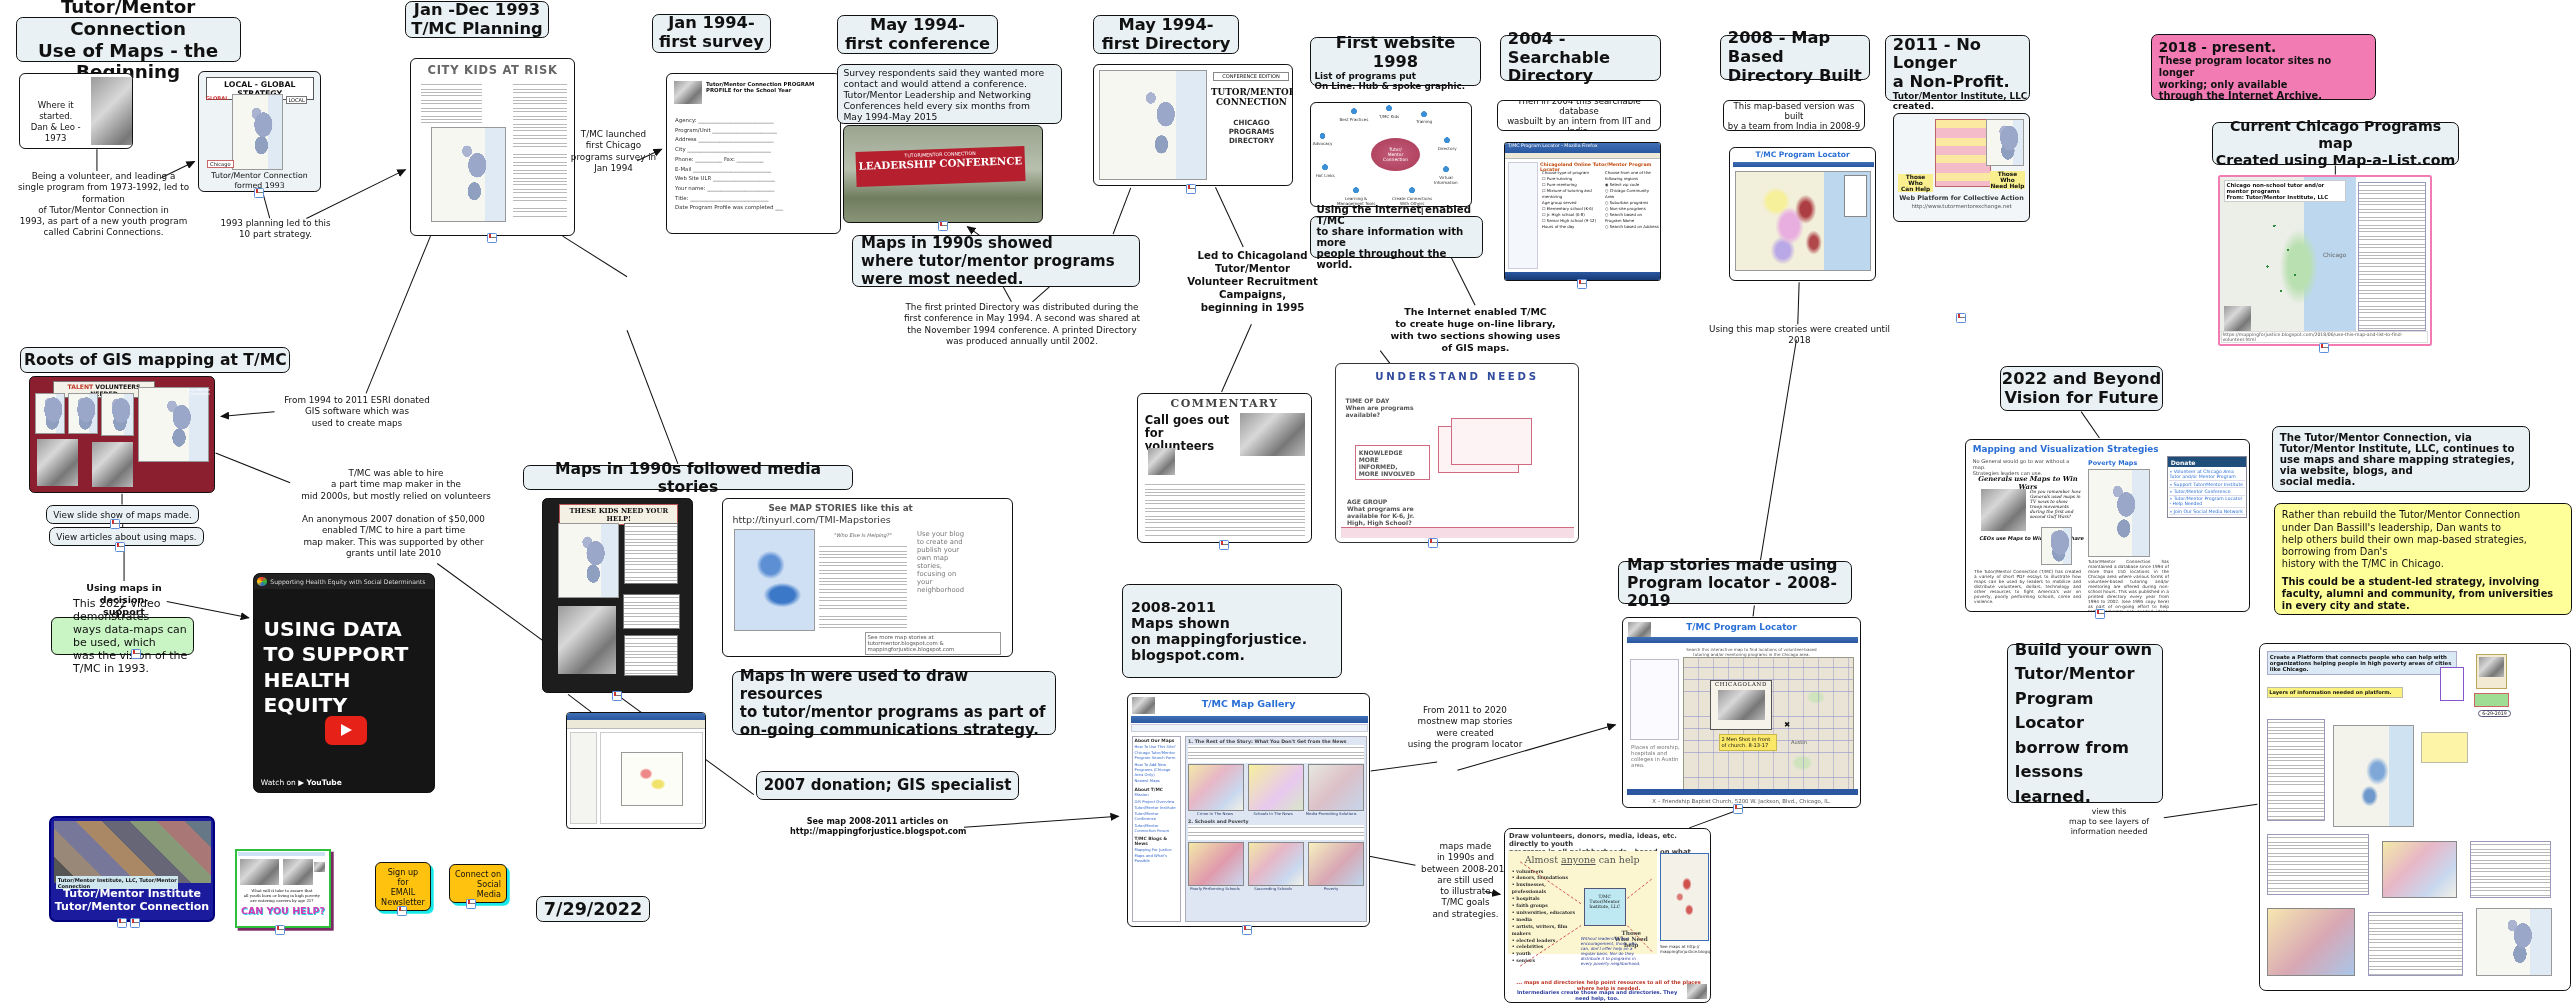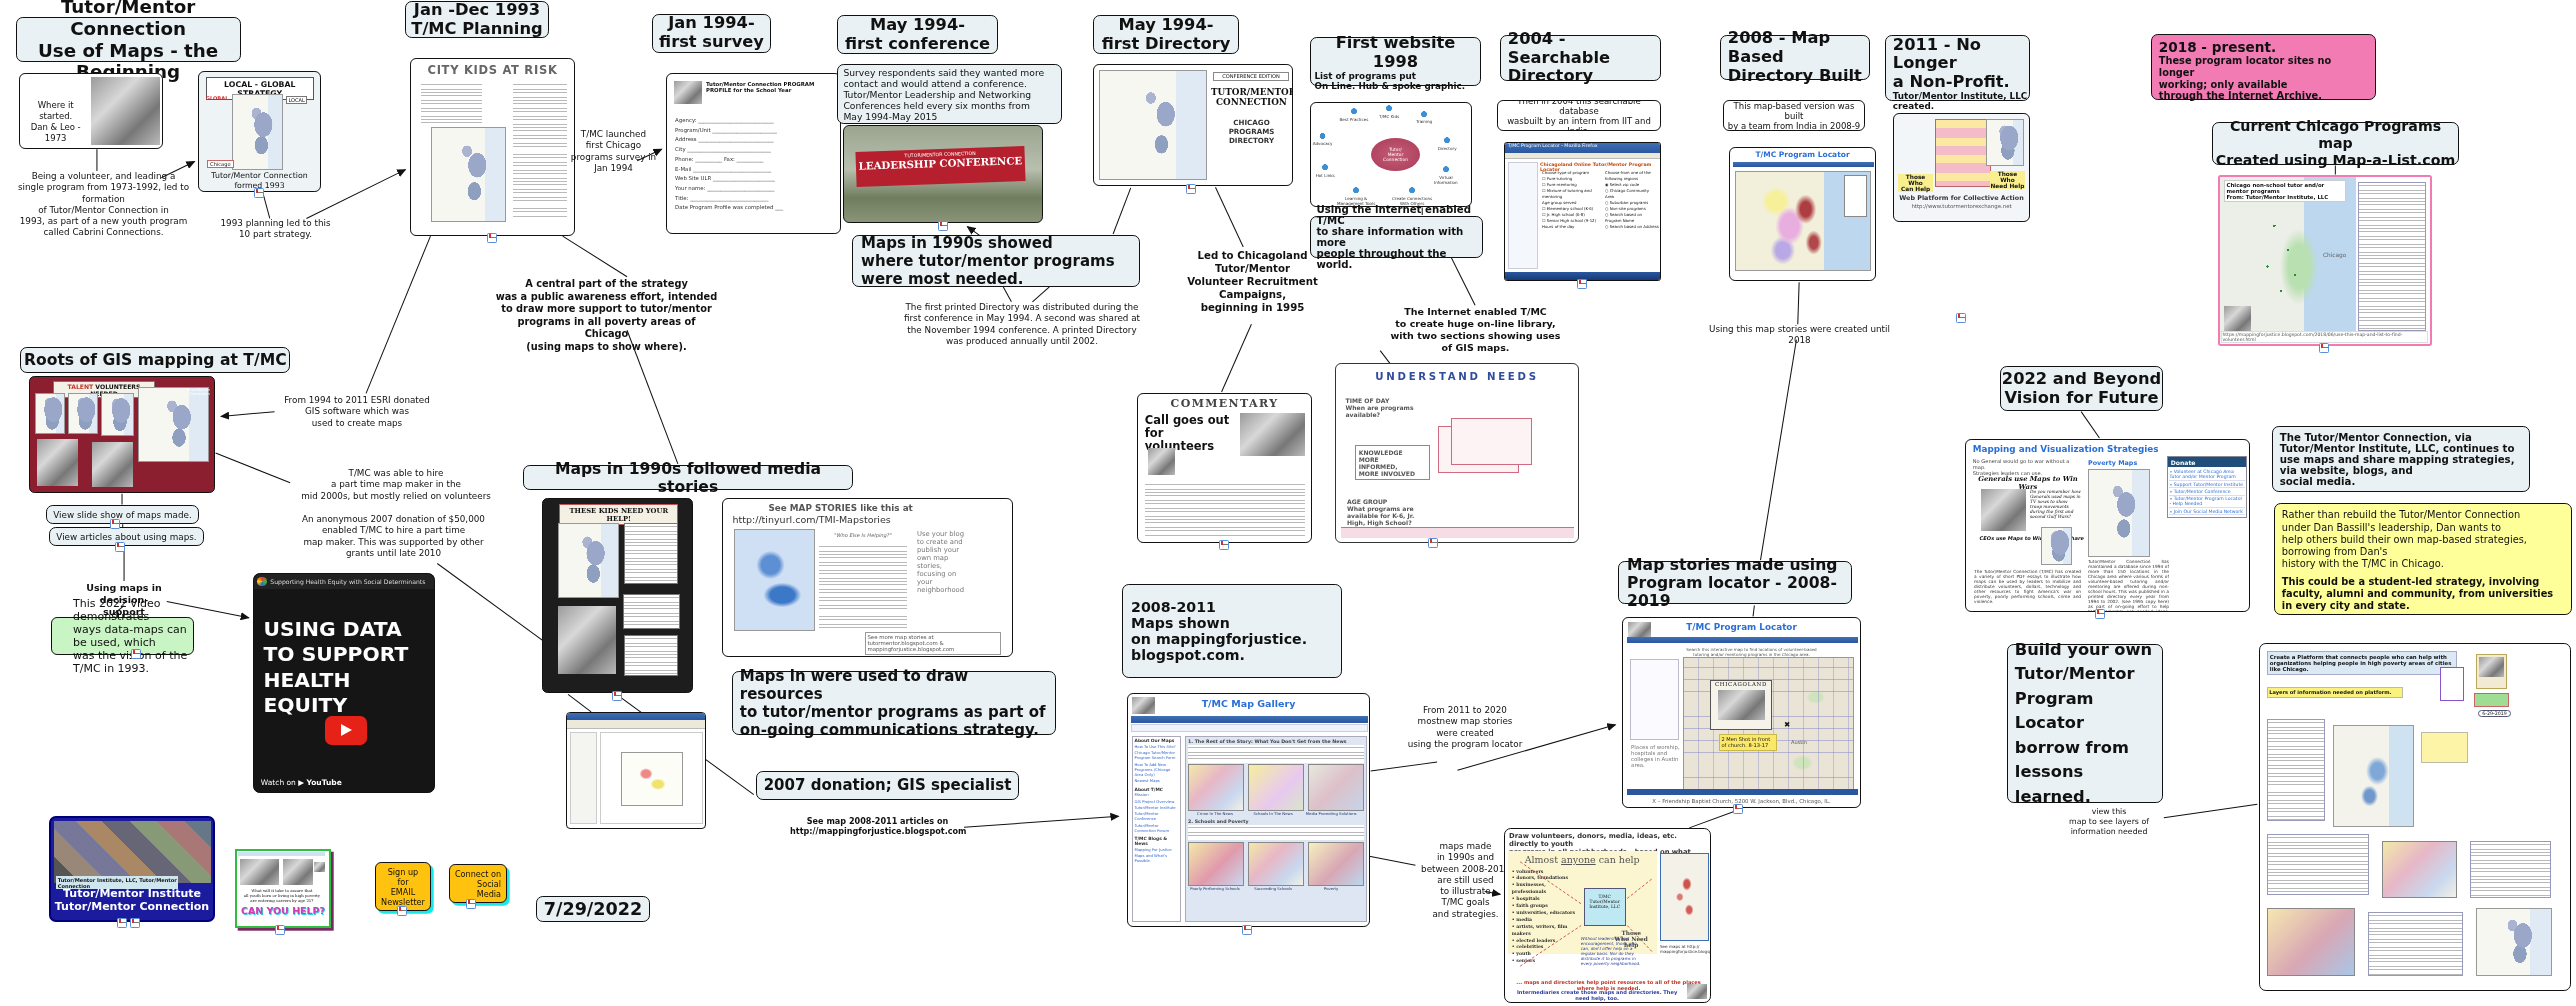--- a/index.html
+++ b/index.html
@@ -81,21 +81,21 @@
     <line x1="3070" y1="607" x2="3097" y2="646"></line>
     <line x1="3445" y1="244" x2="3445" y2="257"></line>
     <line x1="2560" y1="1196" x2="2492" y2="1221"></line>
     <line x1="3192" y1="1206" x2="3330" y2="1186"></line>
   </g>
 </svg>
 
 <div class="n hb" style="left:15.6px;top:17px;width:225px;height:45px;font-size:18.3px;line-height:1.2;">Tutor/Mentor Connection
 Use of Maps - the Beginning</div>
 
-<div class="n wb" style="left:19px;top:73px;width:144px;height:76px;">
+<div class="n wb" style="left:19px;top:73px;width:114px;height:76px;">
   <div class="n tx" style="left:2.7px;top:26px;width:66px;font-size:8.5px;">Where it started.
 Dan &amp; Leo - 1973</div>
   <div class="n photo" style="left:71px;top:2.7px;width:69px;height:68px;"></div>
 </div>
 
 <div class="n tx" style="left:0px;top:171px;width:207px;font-size:8.8px;">Being a volunteer, and leading a
 single program from 1973-1992, led to formation
 of Tutor/Mentor Connection in
 1993, as part of a new youth program
 called Cabrini Connections.</div>
@@ -123,25 +123,20 @@
   <div class="n doc-lines" style="left:102px;top:23px;width:54px;height:136px;"></div>
   <div class="n mapph" style="left:20.3px;top:68px;width:75px;height:95px;"></div>
 </div>
 <div class="n ricon" style="left:487px;top:233px;"></div>
 
 <div class="n tx" style="left:566px;top:129px;width:95px;font-size:8.8px;">T/MC launched
 first Chicago
 programs survey in
 Jan 1994</div>
 
-<div class="n tx b" style="left:494px;top:278px;width:225px;font-size:9.8px;">A central part of the strategy
-was a public awareness effort, intended
-to draw more support to tutor/mentor
-programs in all poverty areas of Chicago
-(using maps to show where).</div>
 
 <div class="n hb" style="left:652px;top:13.6px;width:119px;height:39px;font-size:16.3px;line-height:1.15;">Jan 1994-
 first survey</div>
 
 <div class="n wb" style="left:666px;top:73px;width:175px;height:161px;">
   <div class="n photo" style="left:6.8px;top:6.8px;width:28.5px;height:23px;"></div>
   <div class="n pre" style="left:39px;top:6.8px;width:129px;font-size:5.4px;font-weight:bold;">Tutor/Mentor Connection PROGRAM
 PROFILE for the School Year</div>
   <div class="n pre" style="left:8.1px;top:42px;width:160px;font-size:5.4px;line-height:1.8;color:#333;">Agency: ____________________________
 Program/Unit ________________________

